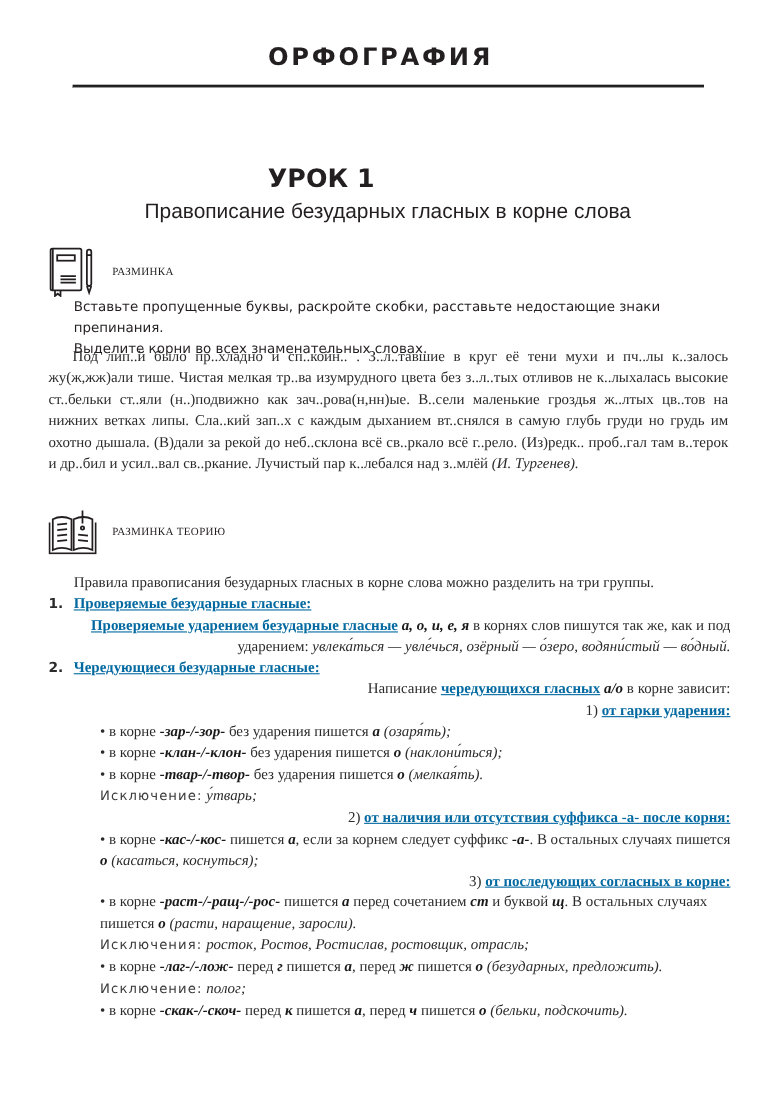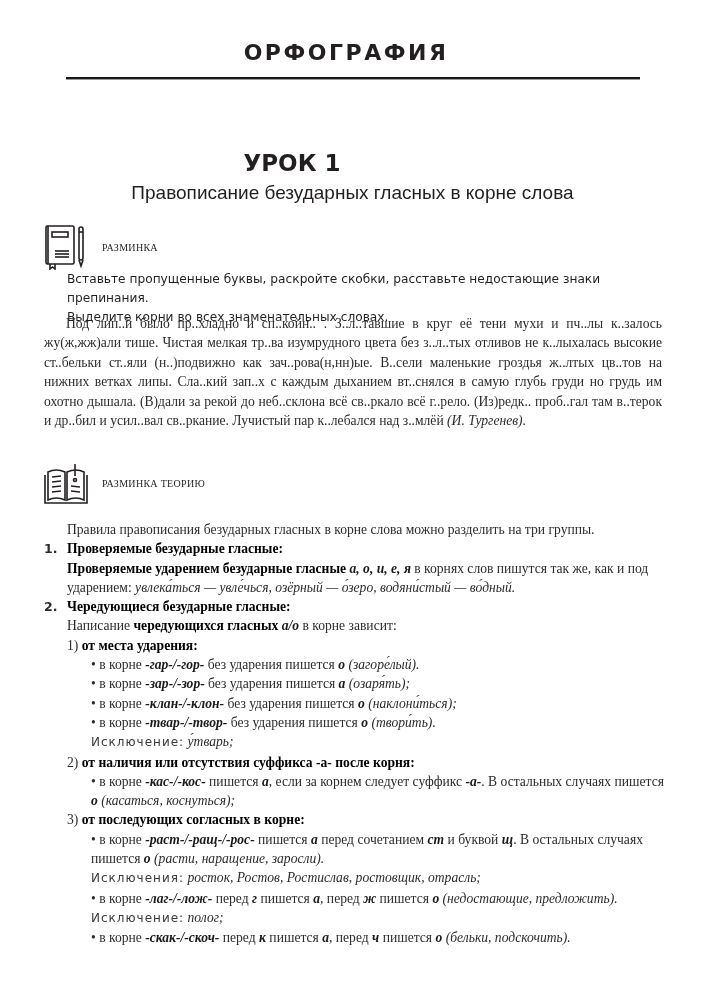--- a/index.html
+++ b/index.html
@@ -23,24 +23,24 @@
     font-size: 12.2px; line-height: 19px; }
 
   .exercise { position: absolute; top: 314px; left: 44px; width: 618px; font-family: "Liberation Serif", serif;
     font-size: 13.6px; line-height: 19.4px; text-align: justify; text-indent: 22px; color: #2b2b2b; }
 
   .theory { position: absolute; top: 508px; left: 44px; width: 620px; font-family: "Liberation Serif", serif;
     font-size: 13.6px; line-height: 19.3px; color: #2b2b2b; margin-top: 12px; }
   .theory p { margin: 0; }
   .ind1 { padding-left: 23px; }
   .num { display: inline-block; width: 23px; margin-left: 0; font-family: "DejaVu Sans", sans-serif; font-weight: bold; font-size: 12.5px; }
-  .ind2 { padding-left: 23px; }
+  .ind2 { padding-left: 23px; text-align: right; }
   .ind3 { padding-left: 47px; }
   .exc-label { font-family: "DejaVu Sans", sans-serif; font-size: 12px; letter-spacing: 1px; color: #3a3a3a; }
-  b { font-weight: bold; color: #000000; }
+  b { font-weight: bold; color: #0369a1; text-decoration: underline; }
   i { font-style: italic; }
   .bi { font-weight: bold; font-style: italic; color: #1a1a1a; }
 </style>
 </head>
 <body>
 
 <div class="header-title">ОРФОГРАФИЯ</div>
 <div class="header-rule"></div>
 
 <div class="lesson-num">УРОК 1</div>
@@ -105,46 +105,43 @@
   </p>
 
   <p><span class="num">2.</span><b>Чередующиеся безударные гласные:</b></p>
   <p class="ind2">
     <span>Написание</span>
     <b>чередующихся гласных</b>
     <span class="bi">а/о</span>
     <span>в корне зависит:</span>
   </p>
 
-  <p class="ind2"><span>1)</span> <b>от места ударения:</b></p>
-  <p class="ind3">
-    <span>• в корне</span> <span class="bi">-гар-/-гор-</span> <span>без ударения пишется</span> <span class="bi">о</span> <i>(загоре́лый).</i>
-  </p>
+  <p class="ind2"><span>1)</span> <b>от гарки ударения:</b></p>
   <p class="ind3">
     <span>• в корне</span> <span class="bi">-зар-/-зор-</span> <span>без ударения пишется</span> <span class="bi">а</span> <i>(озаря́ть);</i>
   </p>
   <p class="ind3">
     <span>• в корне</span> <span class="bi">-клан-/-клон-</span> <span>без ударения пишется</span> <span class="bi">о</span> <i>(наклони́ться);</i>
   </p>
   <p class="ind3">
-    <span>• в корне</span> <span class="bi">-твар-/-твор-</span> <span>без ударения пишется</span> <span class="bi">о</span> <i>(твори́ть).</i>
+    <span>• в корне</span> <span class="bi">-твар-/-твор-</span> <span>без ударения пишется</span> <span class="bi">о</span> <i>(мелкая́ть).</i>
   </p>
   <p class="ind3"><span class="exc-label">Исключение:</span> <i>у́тварь;</i></p>
 
   <p class="ind2"><span>2)</span> <b>от наличия или отсутствия суффикса -а- после корня:</b></p>
   <p class="ind3">
     <span>• в корне</span> <span class="bi">-кас-/-кос-</span> <span>пишется</span> <span class="bi">а</span><span>, если за корнем следует суффикс</span> <span class="bi">-а-</span><span>. В остальных случаях пишется</span> <span class="bi">о</span> <i>(касаться, коснуться);</i>
   </p>
 
   <p class="ind2"><span>3)</span> <b>от последующих согласных в корне:</b></p>
   <p class="ind3">
     <span>• в корне</span> <span class="bi">-раст-/-ращ-/-рос-</span> <span>пишется</span> <span class="bi">а</span> <span>перед сочетанием</span> <span class="bi">ст</span> <span>и буквой</span> <span class="bi">щ</span><span>. В остальных случаях пишется</span> <span class="bi">о</span> <i>(расти, наращение, заросли).</i>
   </p>
   <p class="ind3"><span class="exc-label">Исключения:</span> <i>росток, Ростов, Ростислав, ростовщик, отрасль;</i></p>
   <p class="ind3">
-    <span>• в корне</span> <span class="bi">-лаг-/-лож-</span> <span>перед</span> <span class="bi">г</span> <span>пишется</span> <span class="bi">а</span><span>, перед</span> <span class="bi">ж</span> <span>пишется</span> <span class="bi">о</span> <i>(недостающие, предложить).</i>
+    <span>• в корне</span> <span class="bi">-лаг-/-лож-</span> <span>перед</span> <span class="bi">г</span> <span>пишется</span> <span class="bi">а</span><span>, перед</span> <span class="bi">ж</span> <span>пишется</span> <span class="bi">о</span> <i>(безударных, предложить).</i>
   </p>
   <p class="ind3"><span class="exc-label">Исключение:</span> <i>полог;</i></p>
   <p class="ind3">
     <span>• в корне</span> <span class="bi">-скак-/-скоч-</span> <span>перед</span> <span class="bi">к</span> <span>пишется</span> <span class="bi">а</span><span>, перед</span> <span class="bi">ч</span> <span>пишется</span> <span class="bi">о</span> <i>(бельки, подскочить).</i>
   </p>
   <p class="ind3"> </p>
 </div>
 
 </body></html>

